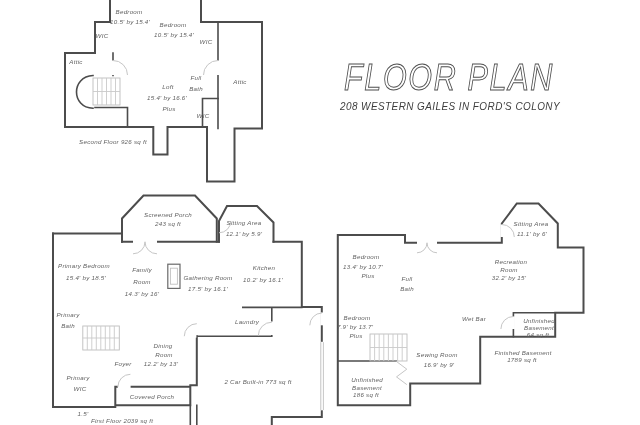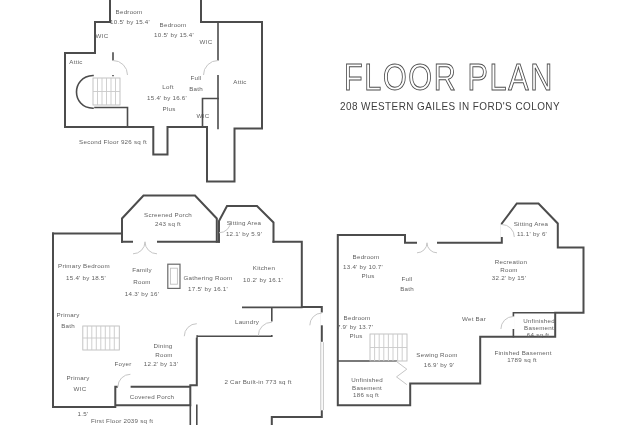--- a/index.html
+++ b/index.html
@@ -1,18 +1,19 @@
 <!DOCTYPE html>
 <html><head>
 <meta charset="utf-8">
 <style>
   html,body{margin:0;padding:0;background:#ffffff;}
   .stage{
     position:relative;width:640px;height:425px;background:#ffffff;overflow:hidden;
     font-family:"Liberation Sans",sans-serif;
+    font-style:italic;
   }
   .plan-svg{position:absolute;left:0;top:0;}
   .wall{fill:none;stroke:#4c4c4c;stroke-width:2;stroke-linecap:square;}
   .wall-thin{fill:none;stroke:#4c4c4c;stroke-width:1.6;stroke-linecap:square;}
   .gap{fill:#ffffff;stroke:none;}
   .door{fill:none;stroke:#c6c6c6;stroke-width:1;}
   .stair-line{stroke:#c9c9c9;stroke-width:0.9;fill:none;}
   .stair-box{stroke:#bdbdbd;stroke-width:0.9;fill:none;}
   .fireplace-outer{stroke:#6a6a6a;stroke-width:1.2;fill:#ffffff;}
   .fireplace-inner{stroke:#c0c0c0;stroke-width:0.9;fill:none;}

